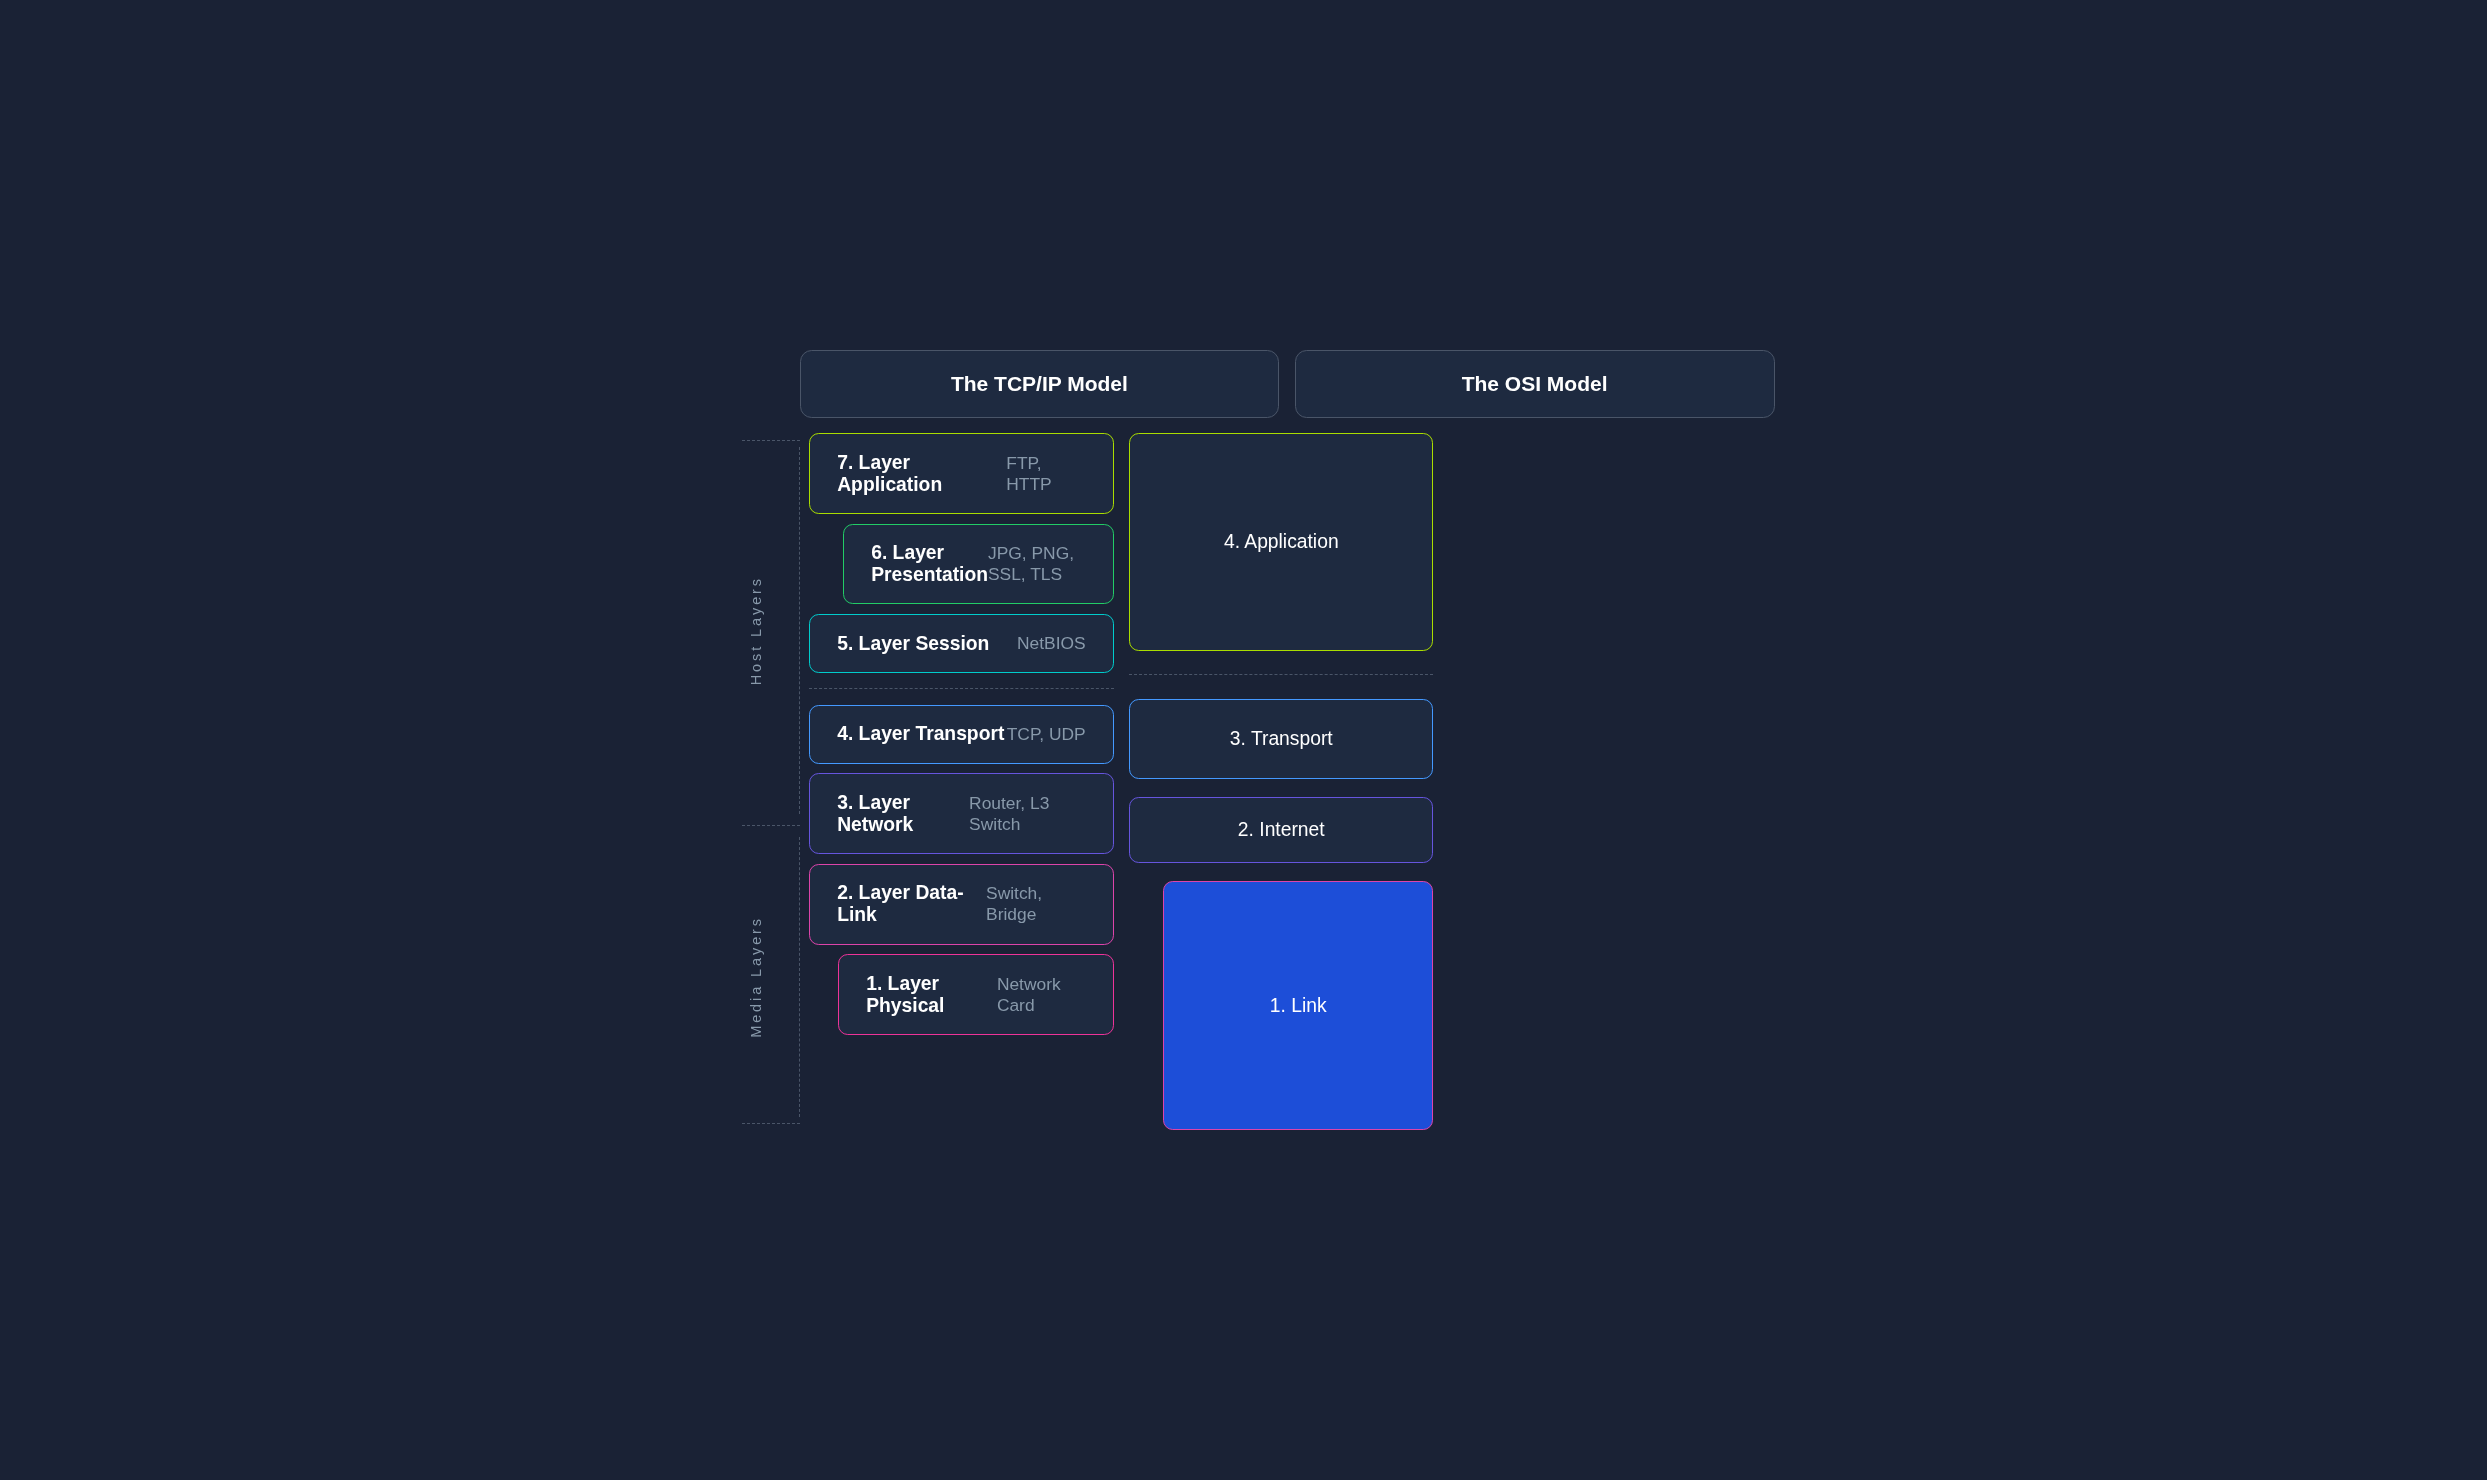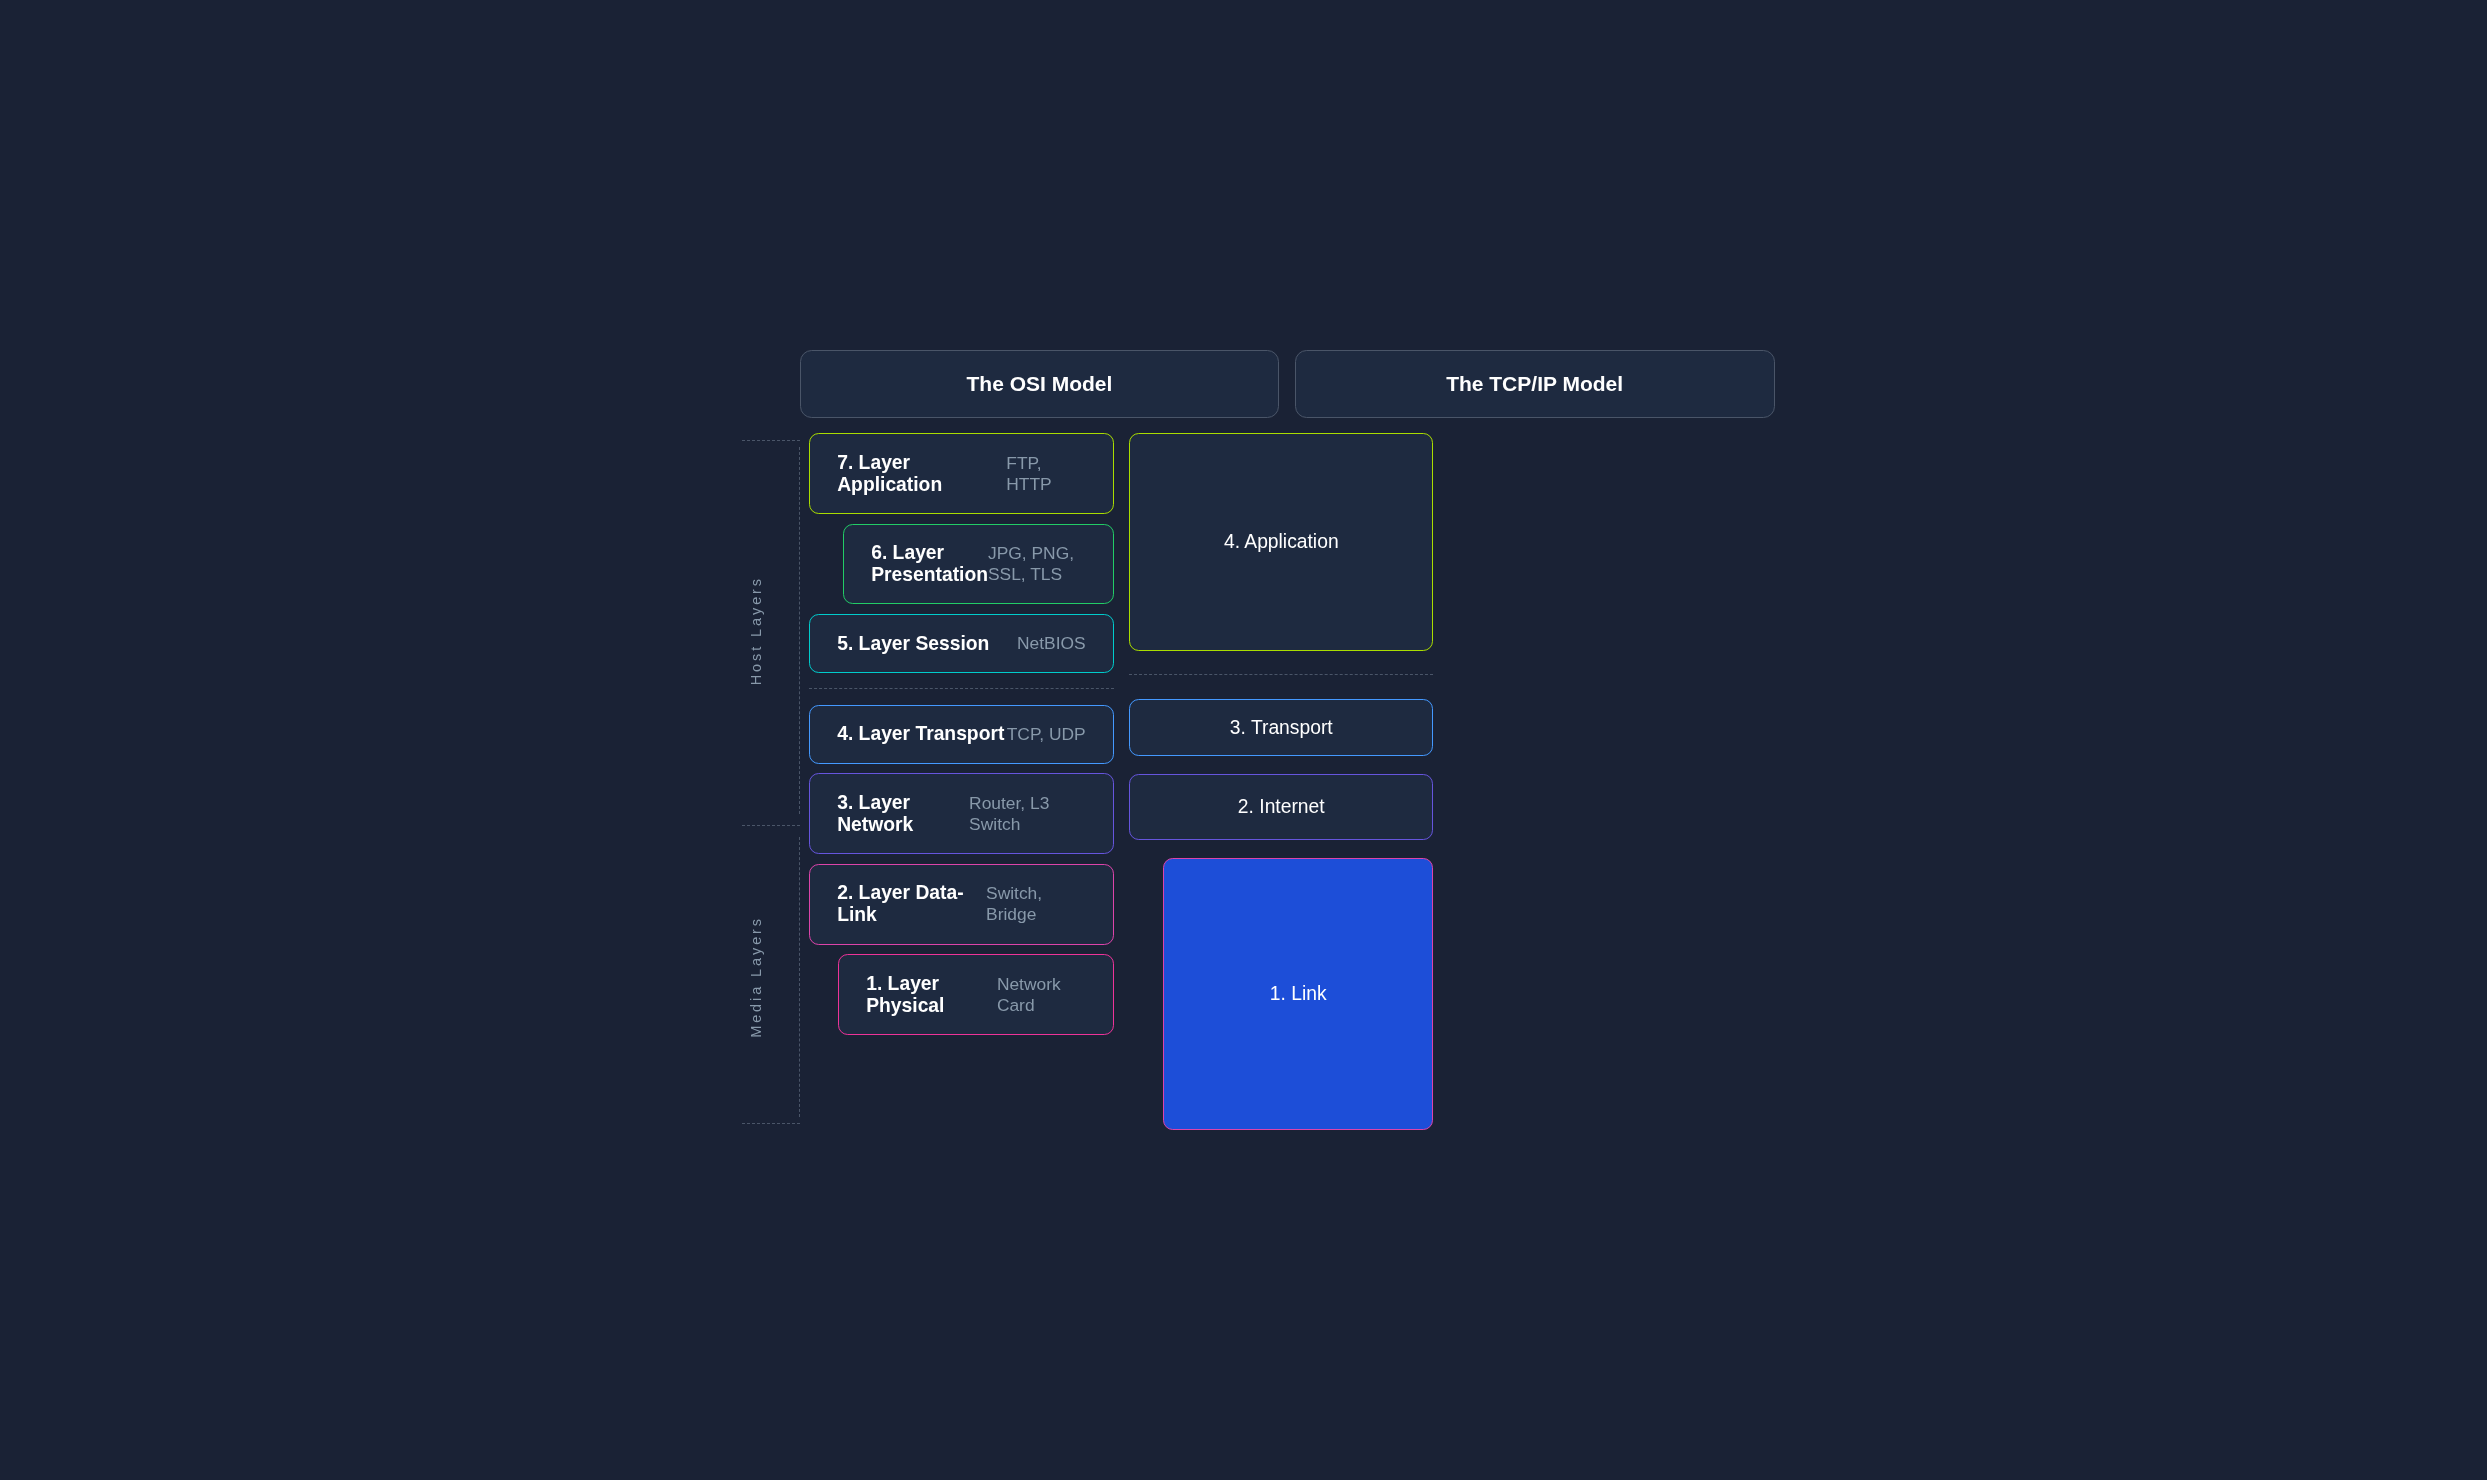--- a/index.html
+++ b/index.html
@@ -159,24 +159,24 @@
       font-weight: 500;
     }
   </style>
 </head>
 <body>
 
 <div class="diagram-wrapper">
 
   <div class="top-header">
     <div class="header-box" style="flex:1;">
+      <span class="title">The TCP/IP Model</span>
+    </div>
+    <div class="header-box" style="flex:1;">
       <span class="title">The OSI Model</span>
-    </div>
-    <div class="header-box" style="flex:1;">
-      <span class="title">The TCP/IP Model</span>
     </div>
   </div>
 
   <div class="body-section">
 
     <div class="side-col">
 
       <div style="height: 13.5px; position: relative;">
         <div style="position:absolute; right:0; top:50%; width:58px; border-top: 1.9px dashed #4a5568;"></div>
       </div>
@@ -256,21 +256,21 @@
         </div>
 
         <div class="tcp-col" style="display:flex; flex-direction:column; gap:18px;">
 
           <div class="tcp-app-tall" style="flex: 0 0 auto; height: calc(3 * 66px + 2 * 9.7px);">
             <span class="tall-text">4. Application</span>
           </div>
 
           <div class="section-dashes"></div>
 
-          <div class="tcp-box border-blue" style="height: 57px;">
+          <div class="tcp-box border-blue" style="height: 80px;">
             <span class="tcp-name">3. Transport</span>
           </div>
 
           <div class="tcp-box border-indigo" style="height: 66px;">
             <span class="tcp-name">2. Internet</span>
           </div>
 
           <div class="tcp-link-tall" style="flex: 1; min-height: calc(2 * 66px + 1 * 9.7px);">
             <span class="tall-text">1. Link</span>
           </div>

